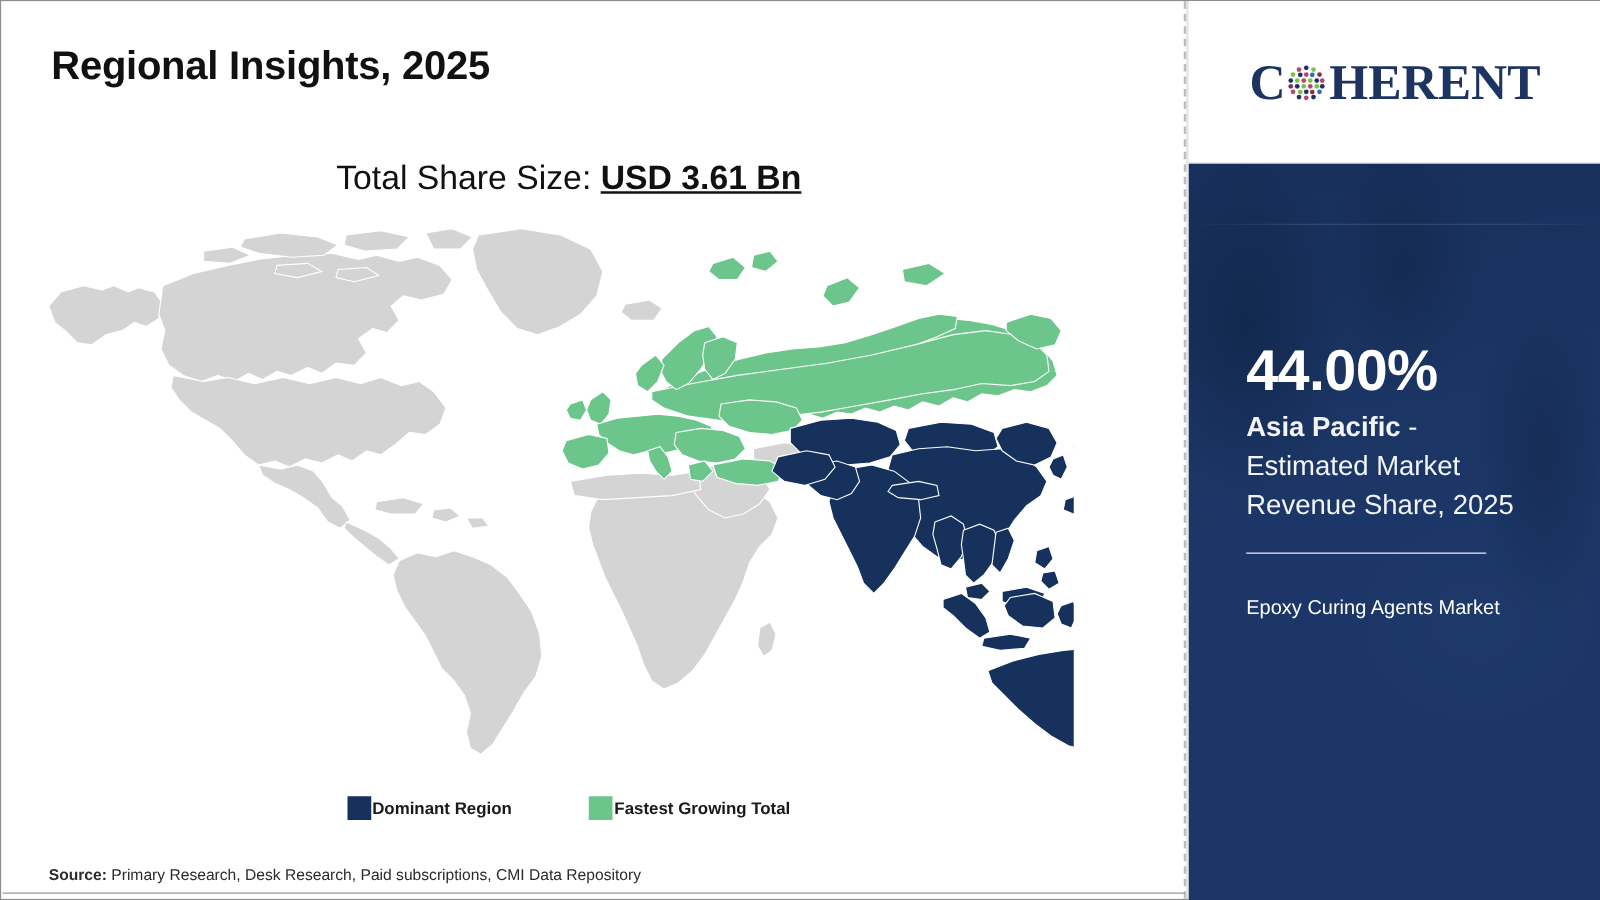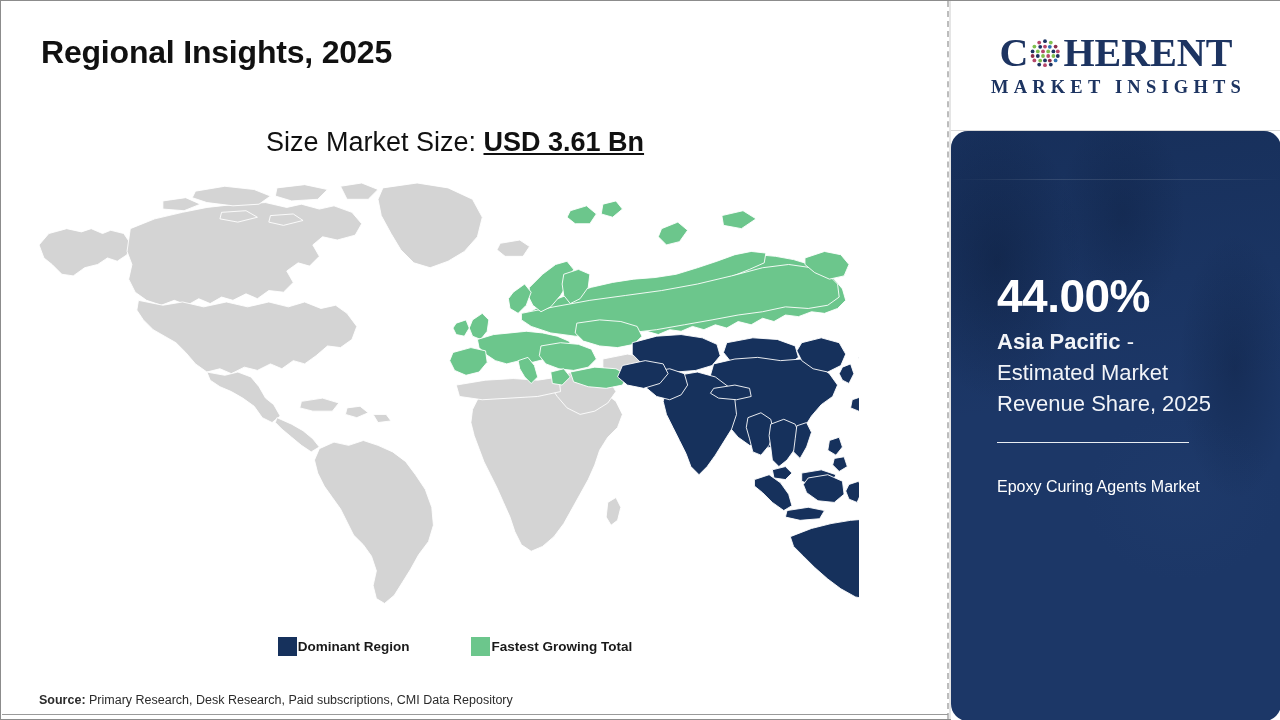--- a/index.html
+++ b/index.html
@@ -109,21 +109,20 @@
     letter-spacing:5.2px;
     margin-top:4px;
     padding-left:5px;
   }
 
   #stat-panel {
     position:absolute; left:0; top:130px;
     width:330px; height:590px;
     background:#1c3767;
     overflow:hidden;
-    border-radius:17px;
   }
   #stat-texture {
     position:absolute; inset:0;
     background:
       radial-gradient(ellipse 120px 200px at 14% 22%, rgba(8,22,48,.38), transparent 70%),
       radial-gradient(ellipse 90px 150px at 52% 14%, rgba(10,26,56,.30), transparent 70%),
       radial-gradient(ellipse 80px 190px at 86% 40%, rgba(10,26,56,.34), transparent 70%),
       radial-gradient(ellipse 140px 120px at 70% 62%, rgba(40,70,120,.16), transparent 70%),
       linear-gradient(172deg, rgba(12,30,62,.30) 0%, rgba(28,55,103,0) 46%);
     pointer-events:none;
@@ -158,21 +157,21 @@
 </head>
 <body>
 
 <div id="root">
 
   <div id="left">
 
     <div id="page-title">Regional Insights, 2025</div>
 
     <div id="market-size">
-      <span class="label">Size Market Size: </span><span class="value">USD 3.61 Bn</span>
+      <span class="label">Total Share Size: </span><span class="value">USD 3.61 Bn</span>
     </div>
 
     <div id="map-wrap">
       <svg viewBox="0 0 1010 540" xmlns="http://www.w3.org/2000/svg">
 
         <g>
 
           <path class="land" d="M8,76 L20,62 L42,56 L60,60 L72,56 L86,62 L96,58 L112,62 L120,74 L116,88 L104,96 L92,92 L80,100 L64,104 L50,114 L36,112 L24,100 L14,92 Z"></path>
 
           <path class="land" d="M120,56 L150,44 L184,36 L214,30 L250,26 L286,24 L312,30 L330,26 L352,32 L370,28 L392,36 L404,50 L396,64 L374,70 L356,66 L344,76 L352,90 L340,102 L326,98 L312,108 L320,122 L308,134 L290,132 L276,142 L262,136 L246,144 L232,140 L218,148 L204,142 L190,150 L174,144 L158,150 L140,144 L126,134 L118,118 L122,100 L116,84 Z"></path>
@@ -354,21 +353,20 @@
             <circle cx="17" cy="24.4" r="1.9" fill="#1d3461"></circle>
             <circle cx="21.8" cy="24.6" r="1.9" fill="#8c2f4a"></circle>
             <circle cx="27.6" cy="24.4" r="1.9" fill="#2f6fb0"></circle>
             <circle cx="11.2" cy="28.6" r="1.9" fill="#1d3461"></circle>
             <circle cx="17" cy="29.2" r="1.9" fill="#b5476a"></circle>
             <circle cx="22.8" cy="28.6" r="1.9" fill="#1d3461"></circle>
           </g>
         </svg>
         <span class="logo-word">HERENT</span>
       </div>
-      <div id="logo-sub">MARKET INSIGHTS</div>
     </div>
 
     <div id="stat-panel">
       <div id="stat-texture"></div>
       <div id="stat-inner">
         <div id="share-value">44.00%</div>
         <div id="share-desc">
           <span class="region">Asia Pacific</span><span> - Estimated Market Revenue Share, 2025</span>
         </div>
         <div id="stat-divider"></div>

